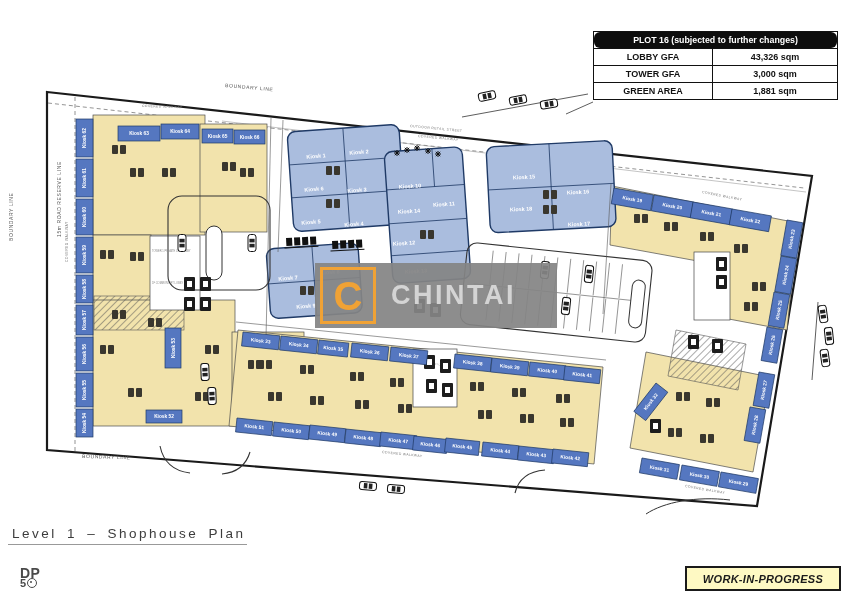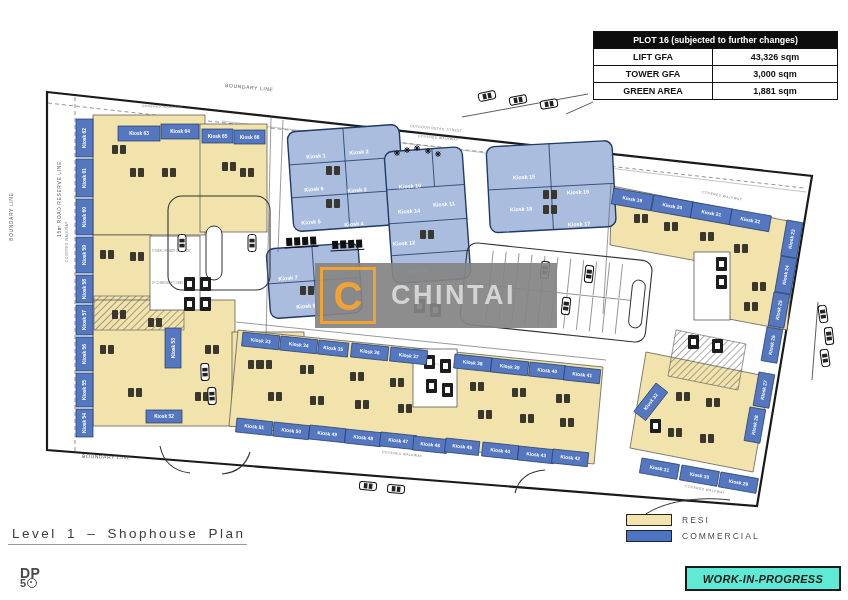--- a/index.html
+++ b/index.html
@@ -16,21 +16,21 @@
   .anno-xs{fill:#888;font-size:2.6px;}
   .yellow{fill:#f2e3ac;stroke:#4a4a4a;stroke-width:.7;}
   .block{fill:#aabdde;stroke:#1f3a66;stroke-width:1.4;}
   .bdiv{stroke:#1f3a66;stroke-width:.8;}
   .road{fill:none;stroke:#333;stroke-width:1.1;}
   .thin{fill:none;stroke:#555;stroke-width:.6;}
   .white-box{fill:#fff;stroke:#444;stroke-width:.7;}
 
   
   .plot-table{position:absolute;left:593px;top:31px;width:245px;border:1.5px solid #111;background:#fff;box-sizing:border-box;}
-  .pt-header{background:#0d0d0d;color:#fff;font-size:8.8px;font-weight:bold;text-align:center;padding:3px 0;}
+  .pt-header{background:#0d0d0d;color:#fff;font-size:8.8px;font-weight:bold;text-align:center;padding:3px 0;border-radius:6px;}
   .pt-row{display:flex;border-top:1px solid #111;height:16px;align-items:center;}
   .pt-label{width:118px;text-align:center;font-size:9px;font-weight:bold;color:#111;border-right:1px solid #111;align-self:stretch;display:flex;align-items:center;justify-content:center;}
   .pt-value{flex:1;text-align:center;font-size:9px;font-weight:bold;color:#111;}
 
   
   .legend{position:absolute;left:626px;top:514px;}
   .lg-row{display:flex;align-items:center;margin-bottom:4px;}
   .lg-swatch{width:44px;height:10px;border:1.2px solid #222;margin-right:10px;}
   .sw-resi{background:#f2e3ac;}
   .sw-comm{background:#4d74c4;}
@@ -50,21 +50,21 @@
 
   
   .dp-logo{position:absolute;left:20px;top:568px;color:#4a4a4a;line-height:10px;}
   .dp-top{font-size:14px;font-weight:bold;letter-spacing:.5px;}
   .dp-bottom{font-size:11px;font-weight:bold;display:flex;align-items:center;}
   .dp50-mark{display:inline-block;width:8px;height:8px;border:1.4px solid #4a4a4a;border-radius:50%;margin-left:1px;position:relative;}
   .dp50-mark::after{content:"";position:absolute;left:2px;top:2px;width:2px;height:2px;background:#4a4a4a;border-radius:50%;}
 
   
   .wip-stamp{position:absolute;left:685px;top:566px;width:152px;height:21px;border:2px solid #1a1a1a;
-             display:flex;align-items:center;justify-content:center;background:#5eead4;}
+             display:flex;align-items:center;justify-content:center;background:#fef9c3;}
   .wip-text{font-size:11px;font-weight:bold;font-style:italic;color:#1a1a1a;letter-spacing:.3px;}
 </style>
 </head>
 <body>
 
 <div class="canvas">
 
   <svg width="848" height="600" viewBox="0 0 848 600">
     <defs>
       <pattern id="hatch" width="5" height="5" patternTransform="rotate(45)" patternUnits="userSpaceOnUse">
@@ -780,51 +780,41 @@
           <rect x="553" y="449" width="36" height="14" class="strip"></rect>
           <text x="571" y="456" class="strip-label">Kiosk 42</text>
         </g>
       </g>
   </svg>
 
   <div class="plot-table">
     <div class="pt-header">PLOT 16 (subjected to further changes)</div>
     <div id="plot-rows">
         <div class="pt-row">
-          <div class="pt-label">LIFT GFA</div>
+          <div class="pt-label">LOBBY GFA</div>
           <div class="pt-value">43,326 sqm</div>
         </div>
         <div class="pt-row">
           <div class="pt-label">TOWER GFA</div>
           <div class="pt-value">3,000 sqm</div>
         </div>
         <div class="pt-row">
           <div class="pt-label">GREEN AREA</div>
           <div class="pt-value">1,881 sqm</div>
         </div>
       </div>
   </div>
 
   <div class="watermark">
     <div class="wm-square">
       <span>C</span>
     </div>
     <div class="wm-name">CHINTAI</div>
   </div>
 
-  <div class="legend">
-    <div class="lg-row">
-      <div class="lg-swatch sw-resi"></div>
-      <div class="lg-label">RESI</div>
-    </div>
-    <div class="lg-row">
-      <div class="lg-swatch sw-comm"></div>
-      <div class="lg-label">COMMERCIAL</div>
-    </div>
-  </div>
 
   <div class="title-block">
     <div class="plan-title">Level 1 – Shophouse Plan</div>
   </div>
   <div class="title-rule"></div>
 
   <div class="dp-logo">
     <div class="dp-top">DP</div>
     <div class="dp-bottom">
       <span>5</span>

